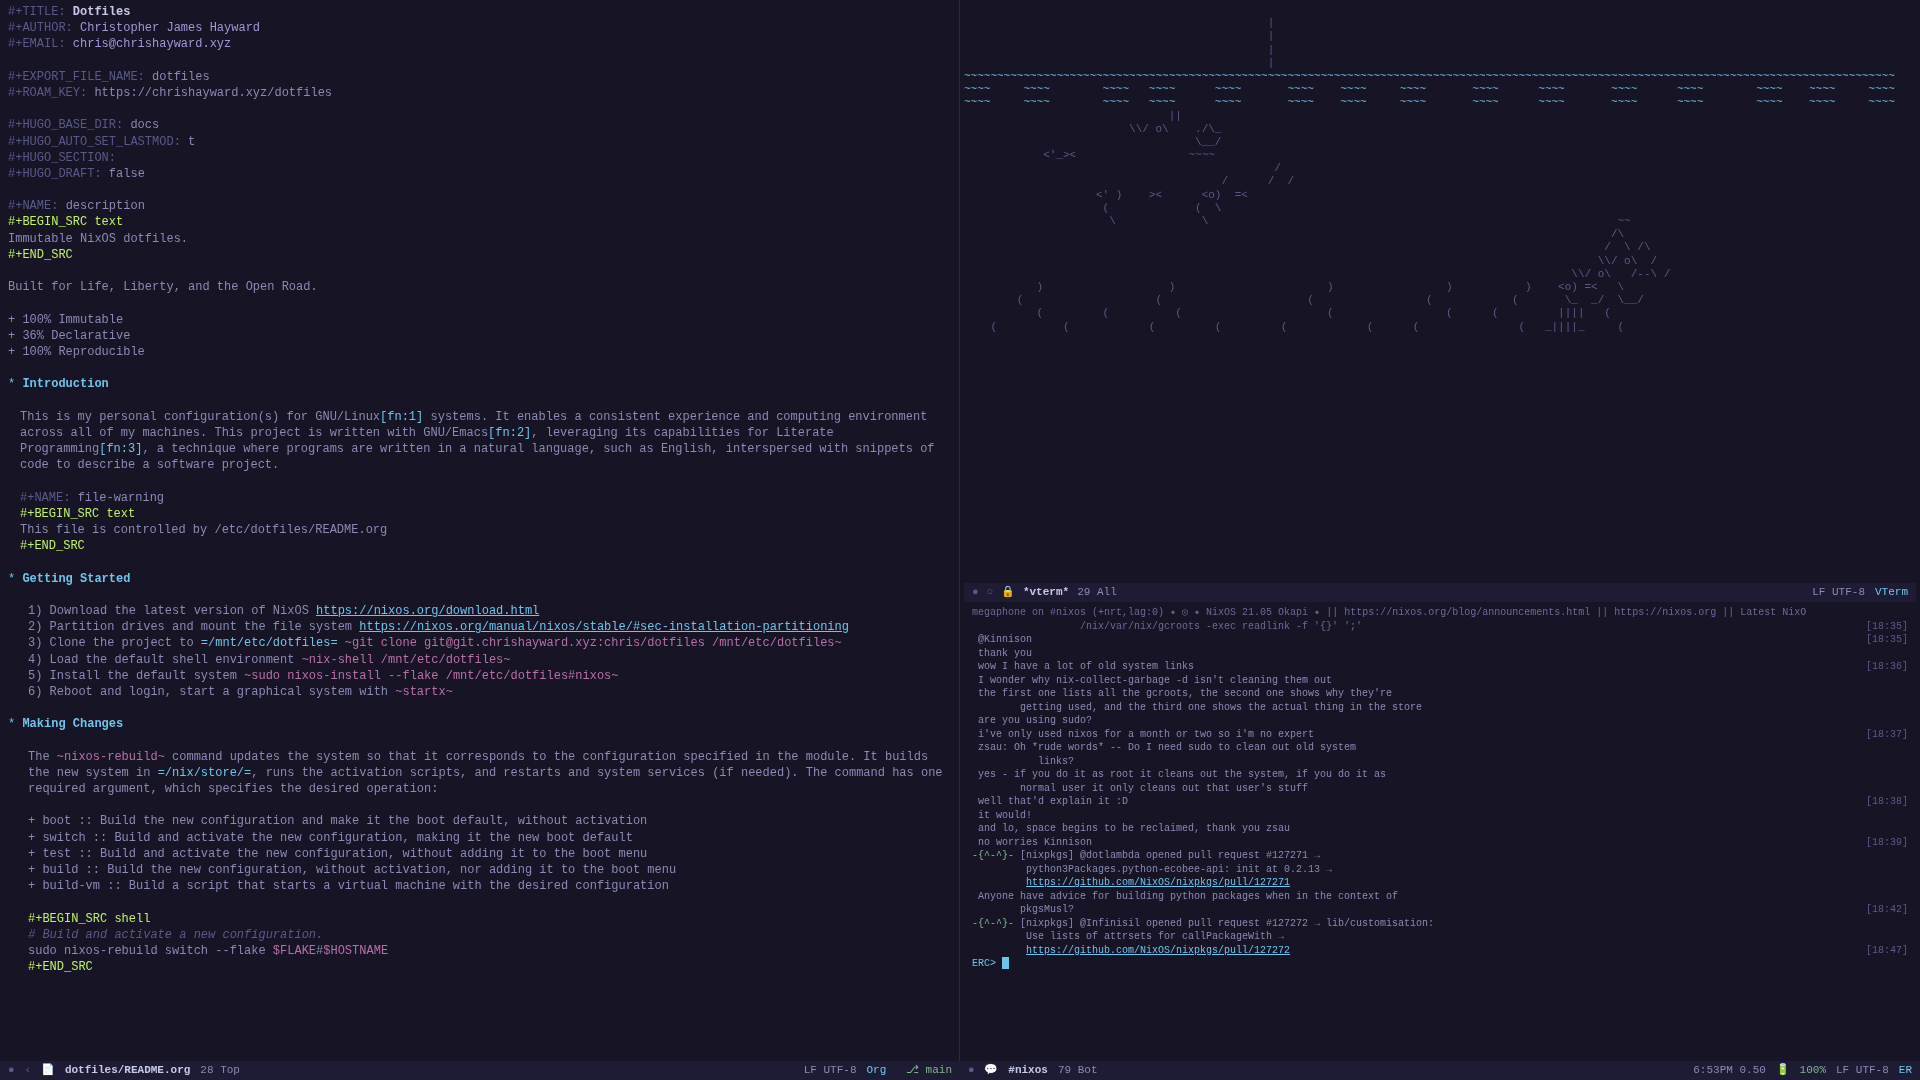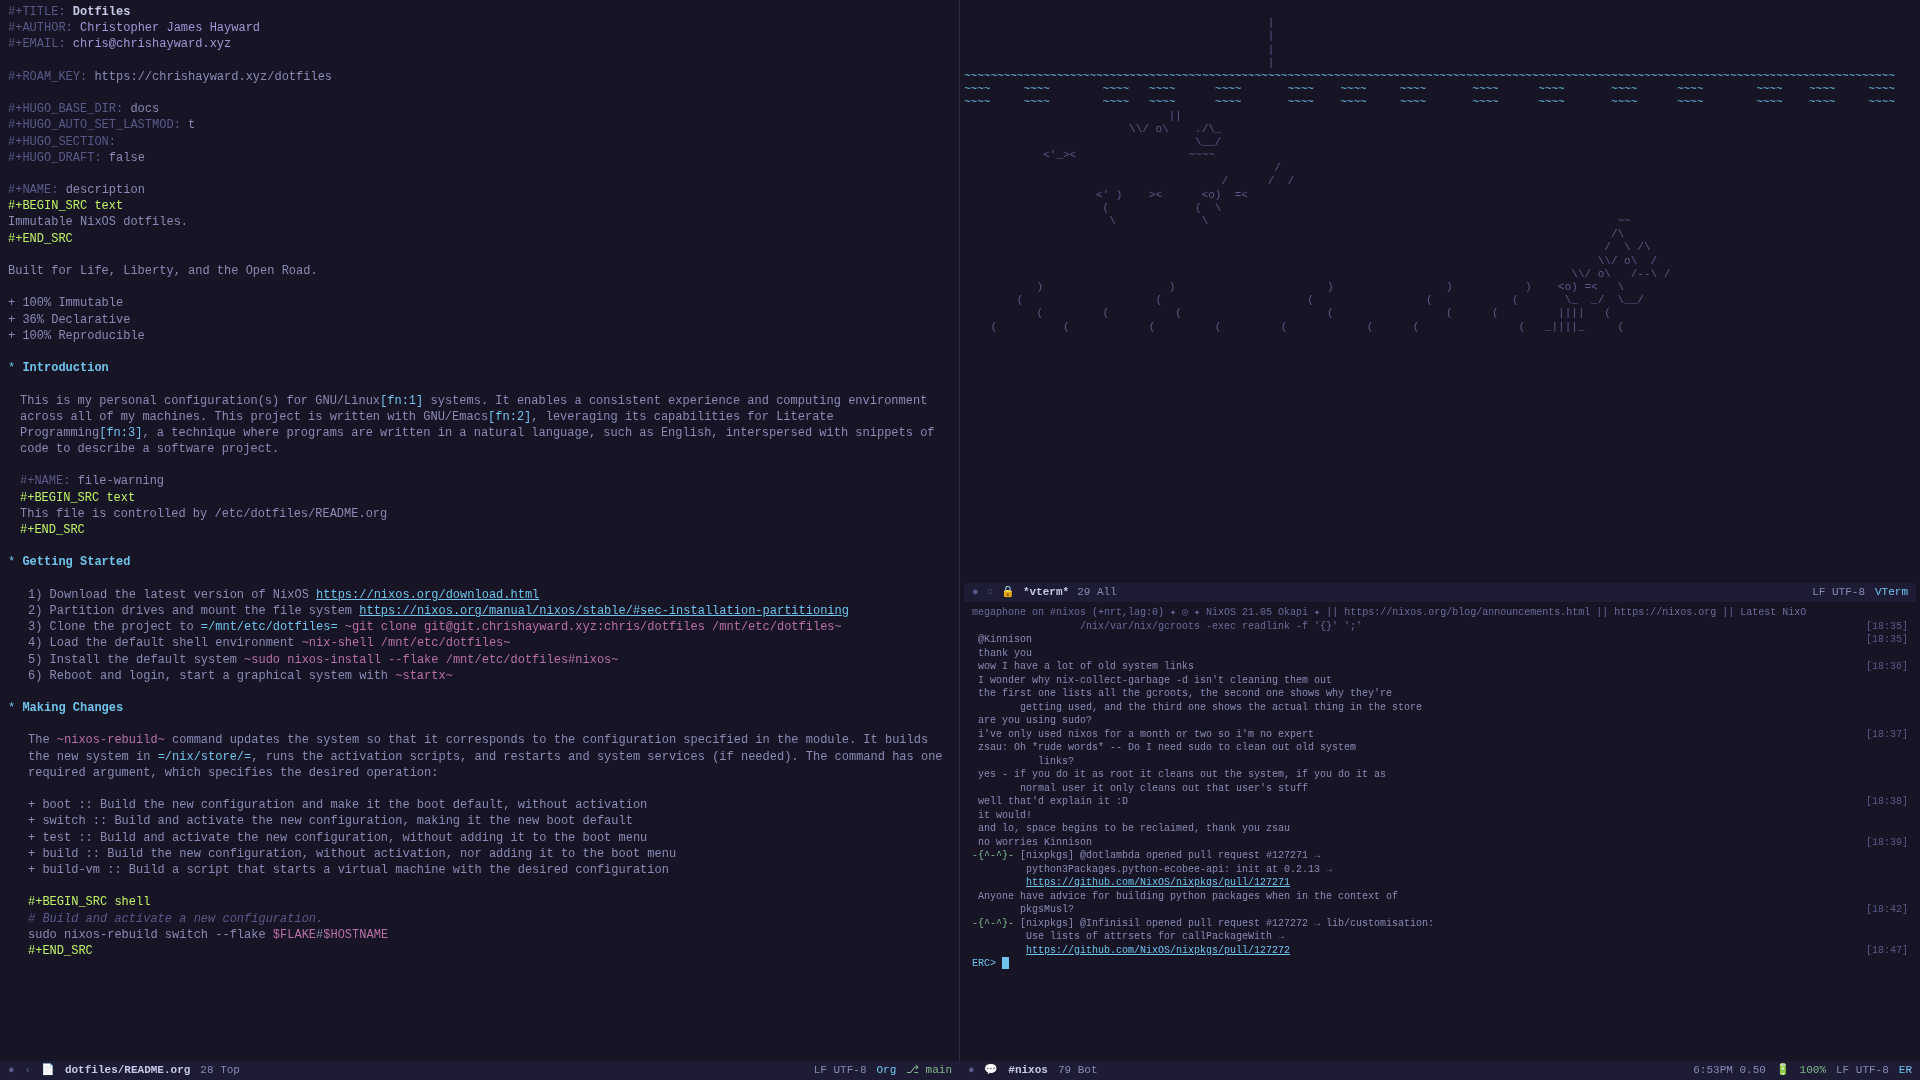--- a/index.html
+++ b/index.html
@@ -91,34 +91,35 @@
   display: inline-block;
   width: 7px;
   height: 12px;
   background: #6fc4ec;
   vertical-align: middle;
 }
 .ml-right { margin-left: auto; display: flex; gap: 10px; align-items: center; }
 .ml-file { color: #c8c8e8; font-weight: bold; }
 .ml-pos { color: #8a8ab5; }
 .ml-mode { color: #6fc4ec; }
-.ml-branch { color: #7fb88a; }
+.ml-branch { color: #7fb88a; margin-left: 10px; }
 .ml-icon { color: #5a5a8a; }
 .battery { color: #7fb88a; }
 .ascii-c2 { color: #6fc4ec; }
 .line { white-space: pre-wrap; }
 </style>
 </head>
 <body>
 
 <div class="left-pane">
   <div class="line"><span class="kw">#+TITLE:</span> <span class="title-val">Dotfiles</span></div>
   <div class="line"><span class="kw">#+AUTHOR:</span> <span class="val">Christopher James Hayward</span></div>
   <div class="line"><span class="kw">#+EMAIL:</span> <span class="val">chris@chrishayward.xyz</span></div>
   <div class="line">&nbsp;</div>
+  <div class="line"><span class="kw">#+EXPORT_FILE_NAME:</span> <span>dotfiles</span></div>
   <div class="line"><span class="kw">#+ROAM_KEY:</span> <span>https://chrishayward.xyz/dotfiles</span></div>
   <div class="line">&nbsp;</div>
   <div class="line"><span class="kw">#+HUGO_BASE_DIR:</span> <span>docs</span></div>
   <div class="line"><span class="kw">#+HUGO_AUTO_SET_LASTMOD:</span> <span>t</span></div>
   <div class="line"><span class="kw">#+HUGO_SECTION:</span></div>
   <div class="line"><span class="kw">#+HUGO_DRAFT:</span> <span>false</span></div>
   <div class="line">&nbsp;</div>
   <div class="line"><span class="kw">#+NAME:</span> <span>description</span></div>
   <div class="line"><span class="src-begin">#+BEGIN_SRC text</span></div>
   <div class="line">Immutable NixOS dotfiles.</div>

